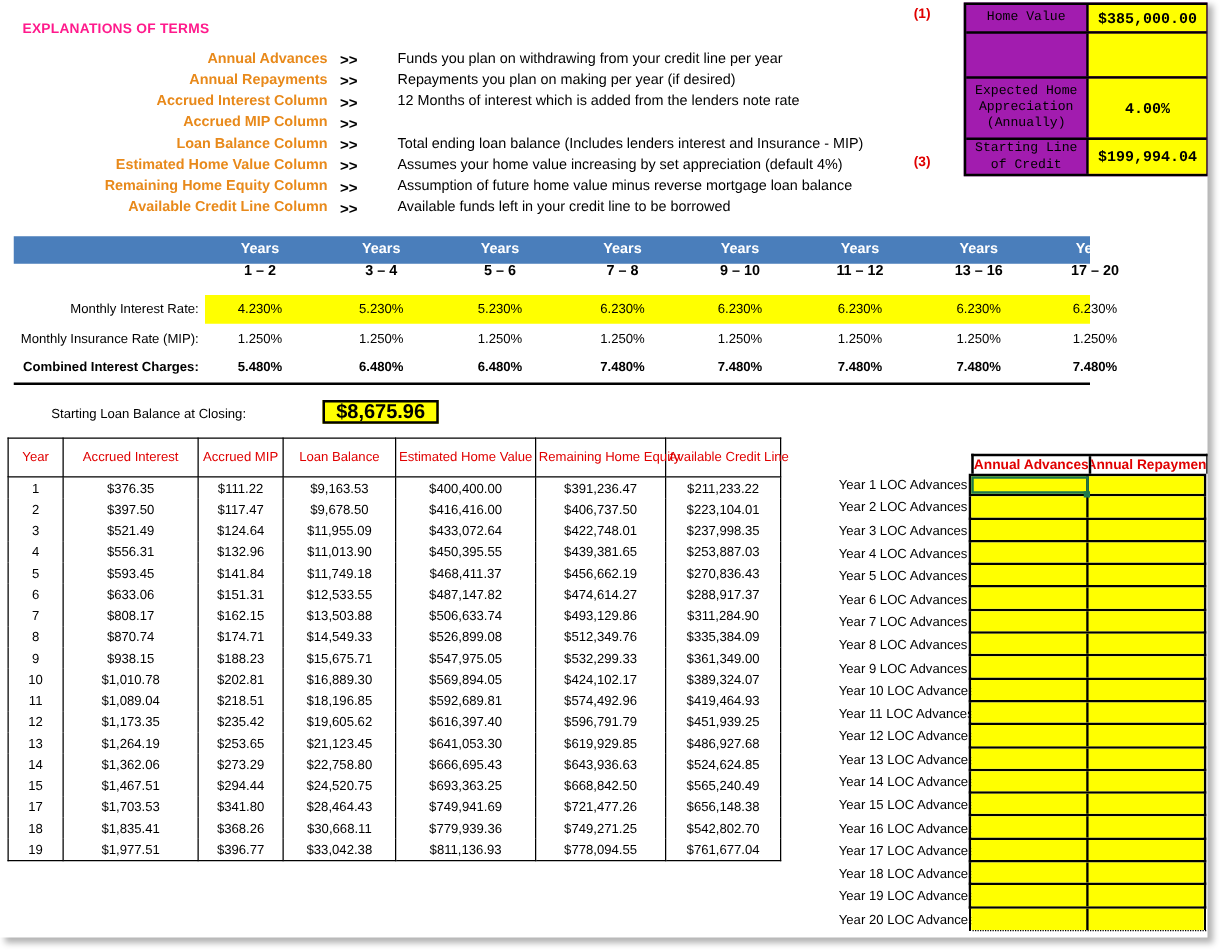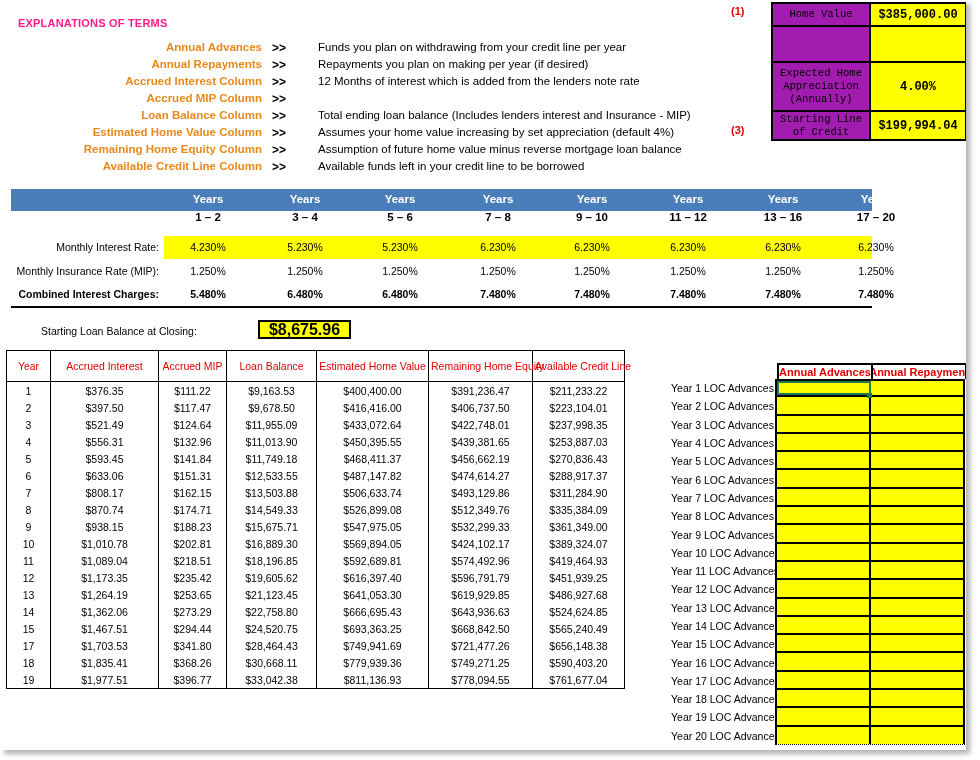--- a/index.html
+++ b/index.html
@@ -514,21 +514,21 @@
           <td>$721,477.26</td>
           <td>$656,148.38</td>
         </tr>
         <tr>
           <td>18</td>
           <td>$1,835.41</td>
           <td>$368.26</td>
           <td>$30,668.11</td>
           <td>$779,939.36</td>
           <td>$749,271.25</td>
-          <td>$590,403.20</td>
+          <td>$542,802.70</td>
         </tr>
         <tr>
           <td>19</td>
           <td>$1,977.51</td>
           <td>$396.77</td>
           <td>$33,042.38</td>
           <td>$811,136.93</td>
           <td>$778,094.55</td>
           <td>$761,677.04</td>
         </tr>

